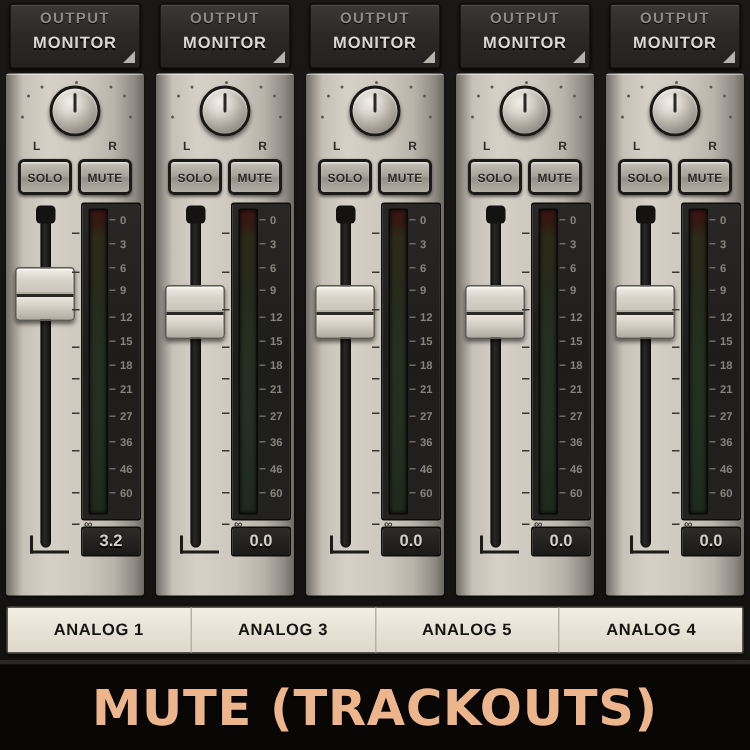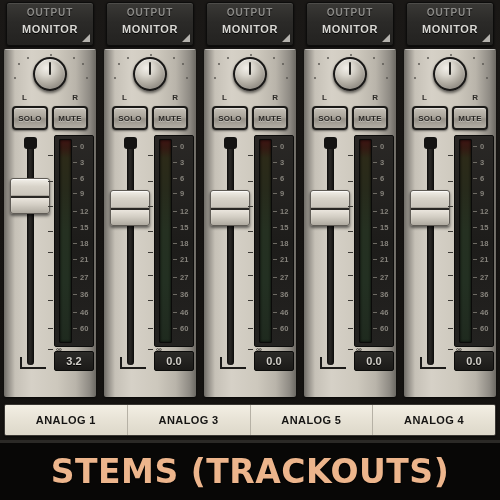--- a/index.html
+++ b/index.html
@@ -878,15 +878,15 @@
         <div class="name">ANALOG 1</div>
         <div class="name">ANALOG 3</div>
         <div class="name">ANALOG 5</div>
         <div class="name">ANALOG 4</div>
       </div>
   </div>
 
   <div class="sep"></div>
 
   <div class="footer">
-    <div class="ttl">STEMS (TRACKOUTS)</div>
+    <div class="ttl">MUTE (TRACKOUTS)</div>
   </div>
 </div>
 
 </body></html>

